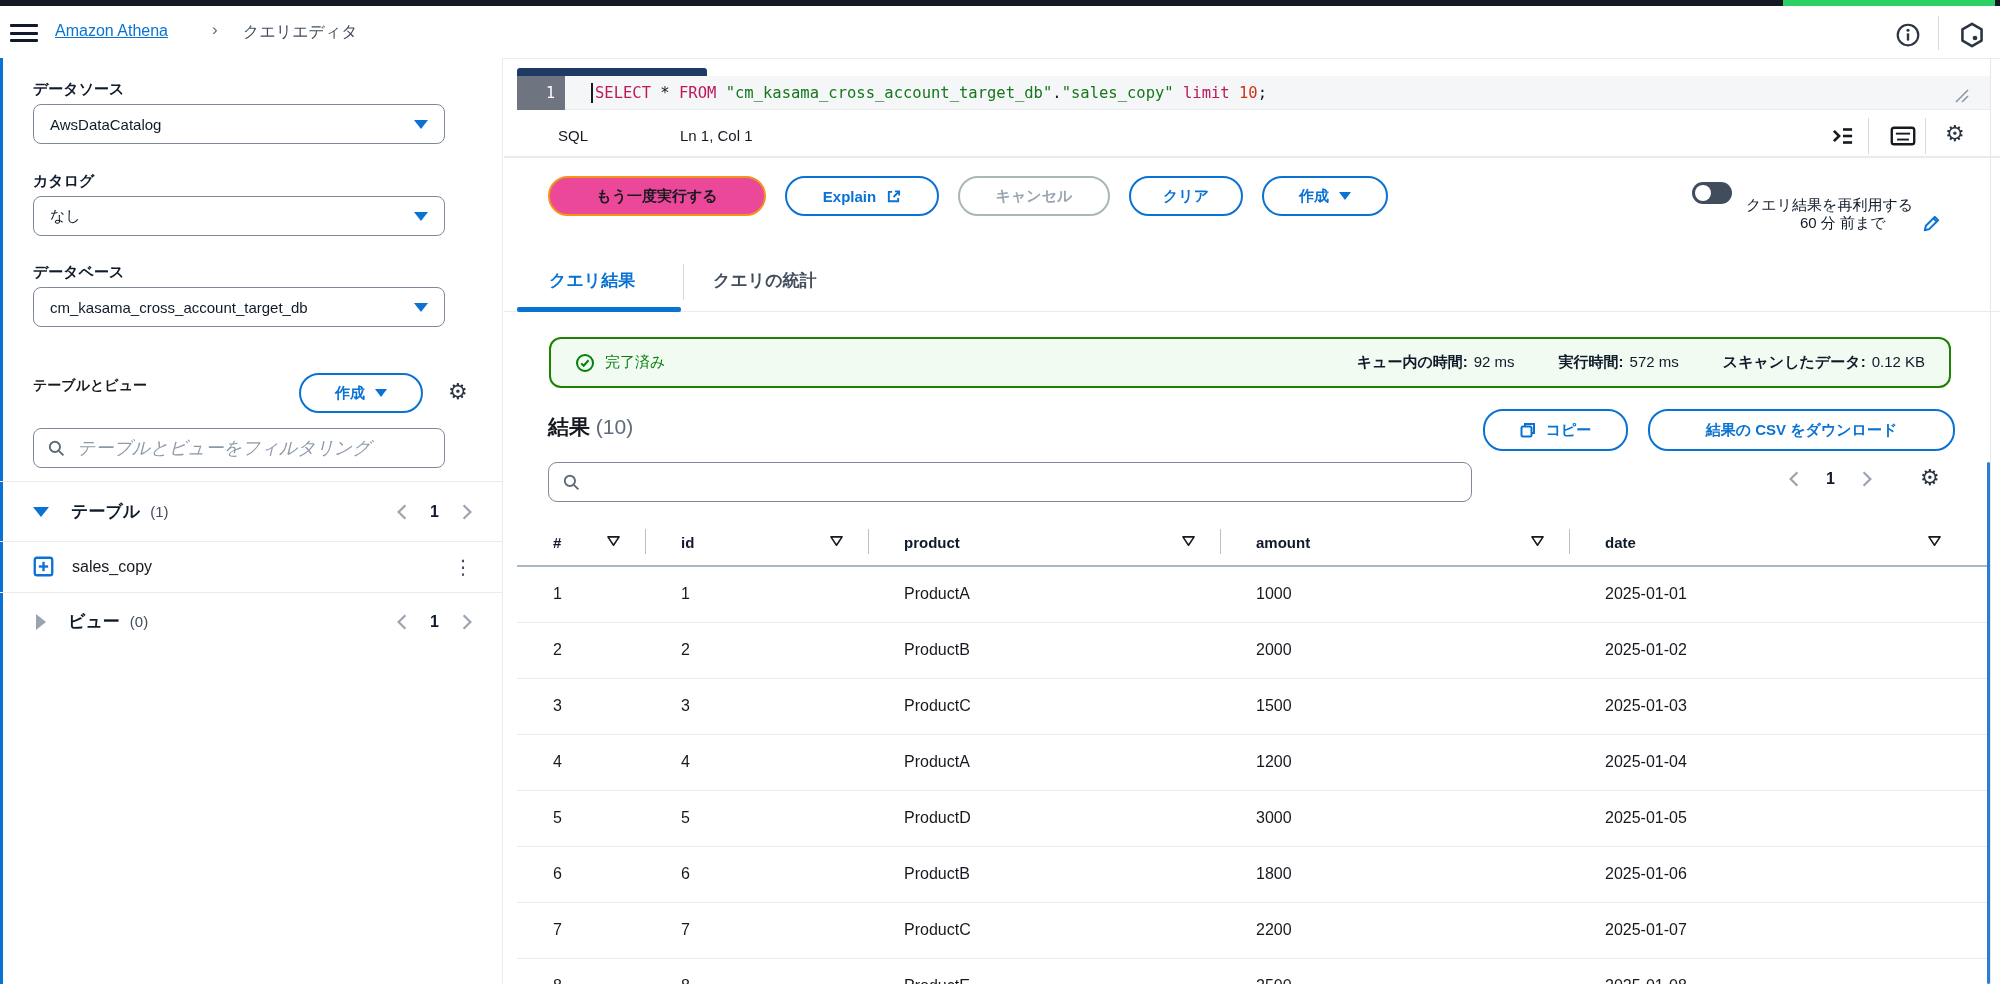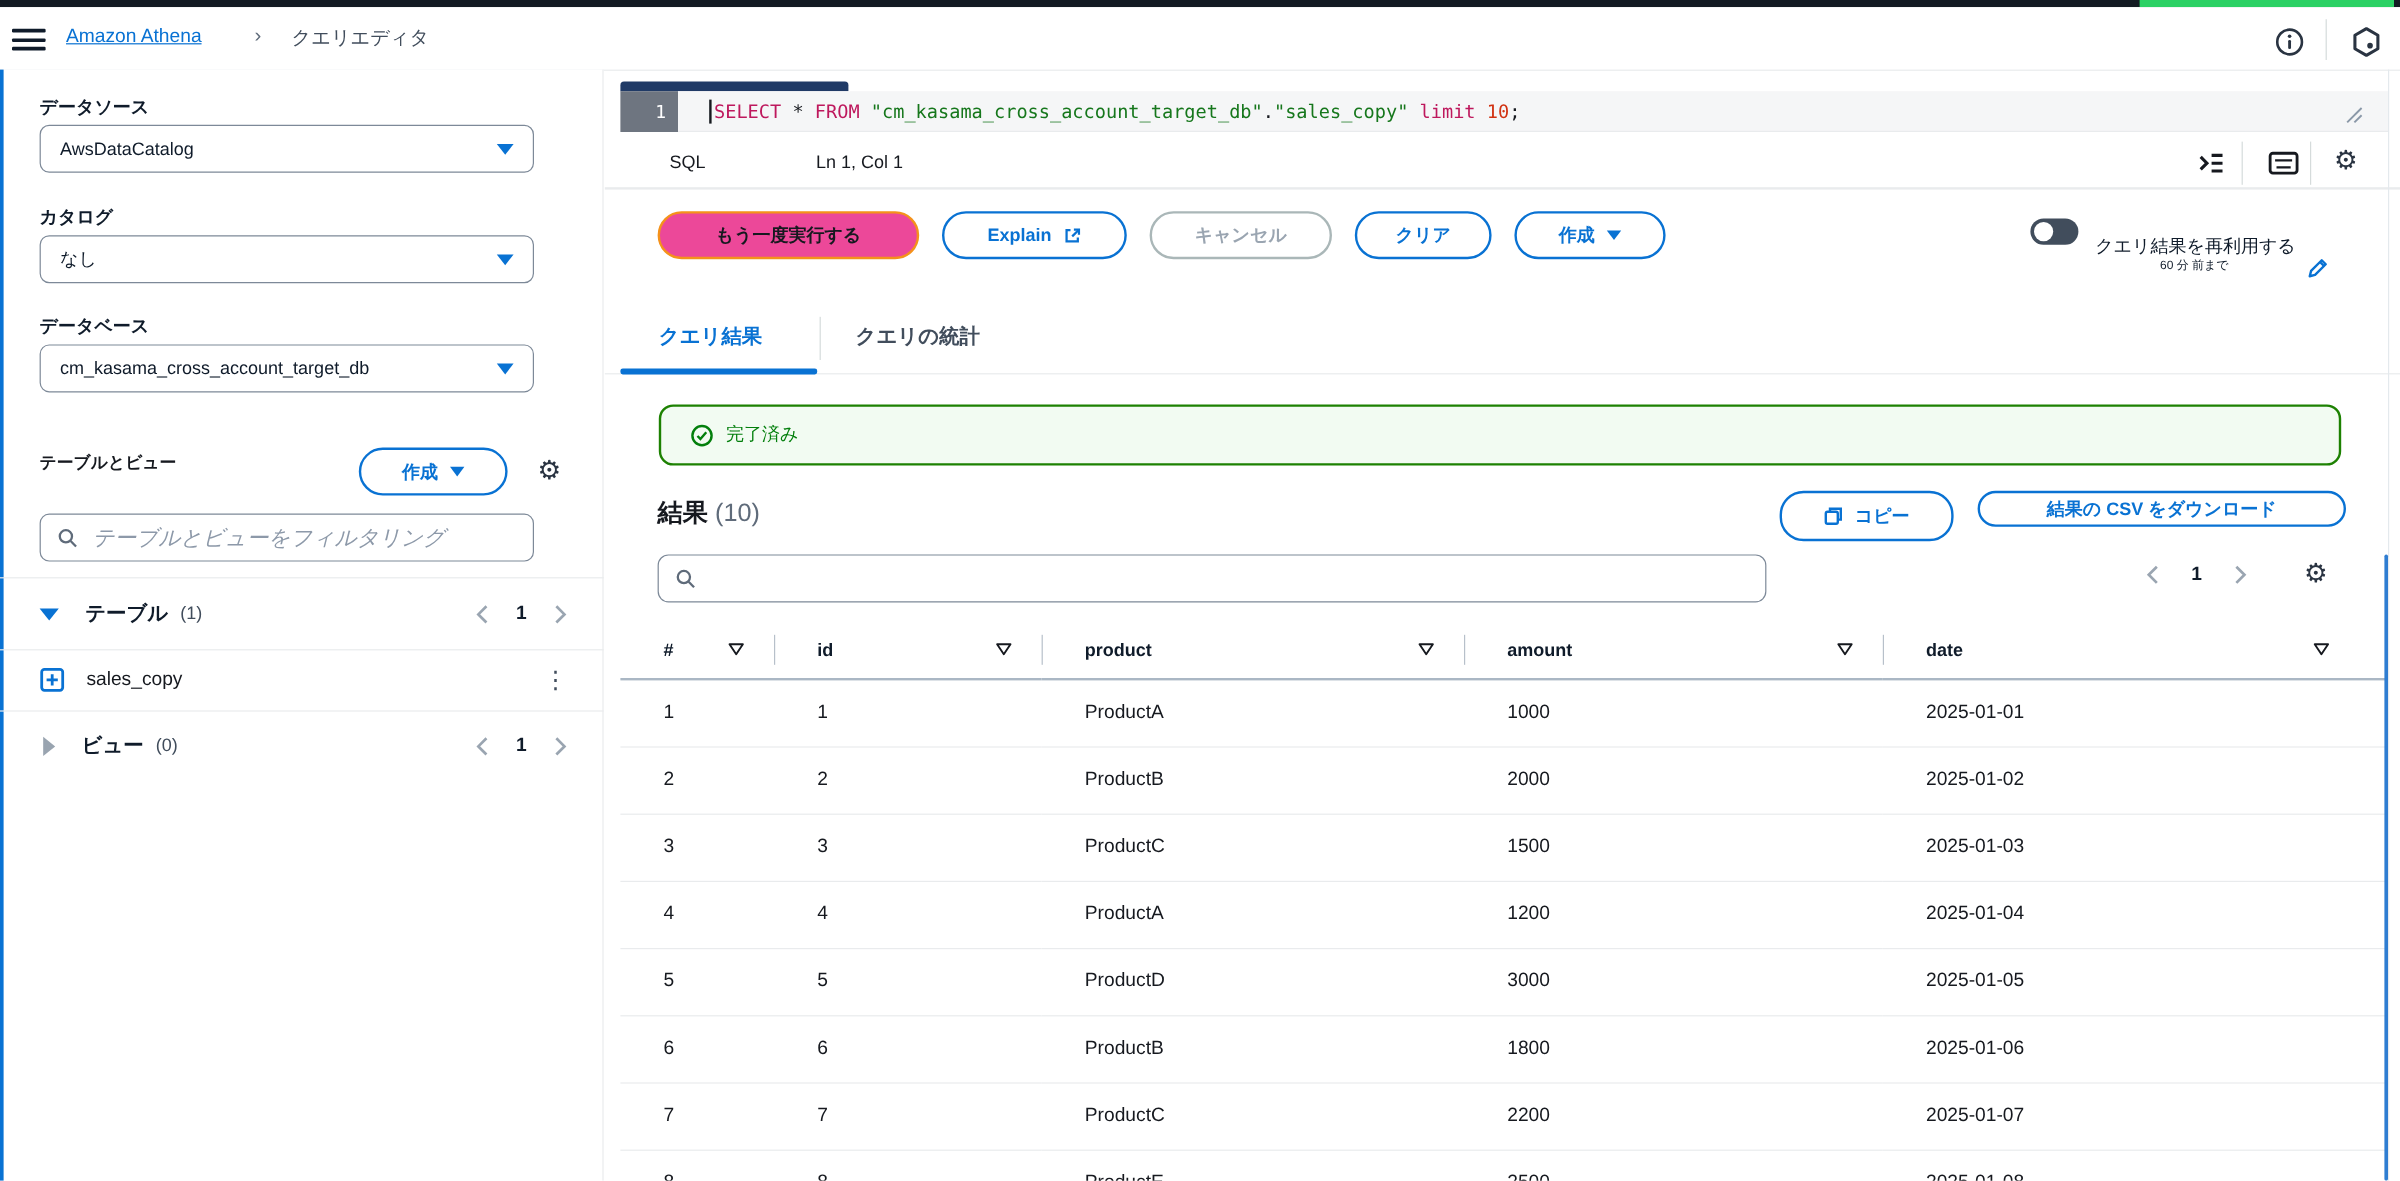--- a/index.html
+++ b/index.html
@@ -66,21 +66,21 @@
   .statusbar-divider{left:504px;top:156px;width:1496px;height:2px;background:#e9ebed}
   .sb-text{font-size:15px;color:#16191f}
   .sb-vdiv{top:118px;width:1px;height:36px;background:#d5dbdb}
   .icon-btn{cursor:pointer}
   .gear-glyph{font-size:22px;color:#2a3442;line-height:1}
 
   
   .toggle{width:40px;height:22px;border-radius:11px;background:#414d5c;position:relative;cursor:pointer}
   .toggle .knob{position:absolute;left:3px;top:3px;width:16px;height:16px;border-radius:50%;background:#fff}
   .reuse-label{font-size:15px;color:#0f1b2a}
-  .reuse-sub{font-size:10px;color:#0f1b2a}
+  .reuse-sub{font-size:15px;color:#0f1b2a}
 
   
   .tab{font-size:17px;font-weight:700;cursor:pointer}
   .tab.active{color:#0972d3}
   .tab.inactive{color:#414d5c}
   .tab-vdiv{left:683px;top:264px;width:1px;height:36px;background:#d5dbdb}
   .tab-underline{left:517px;top:307px;width:164px;height:5px;background:#0972d3;border-radius:2px}
   .tab-hairline{left:504px;top:311px;width:1496px;height:1px;background:#e9ebed}
 
   
@@ -286,33 +286,38 @@
 <span class="abs tab inactive" style="left:713px;top:269px">クエリの統計</span>
 <div class="abs tab-hairline"></div>
 <div class="abs tab-underline"></div>
 
 <div class="abs banner">
   <svg width="20" height="20" viewBox="0 0 18 18">
       <circle cx="9" cy="9" r="7.2" fill="none" stroke="#037f0c" stroke-width="1.8"></circle>
       <path d="M5.6 9.3l2.2 2.2 4.4-5" fill="none" stroke="#037f0c" stroke-width="1.8"></path>
     </svg>
   <span class="banner-state">完了済み</span>
+  <span class="banner-metrics">
+      <span><b>キュー内の時間:</b><span>92 ms</span></span>
+      <span><b>実行時間:</b><span>572 ms</span></span>
+      <span><b>スキャンしたデータ:</b><span>0.12 KB</span></span>
+    </span>
 </div>
 
 <div class="abs results-title">
   <span>結果</span> <span class="results-count">(10)</span>
 </div>
 <div class="abs pill" style="left:1483px;top:409px;width:145px;height:42px">
   <svg width="16" height="16" viewBox="0 0 16 16">
       <rect x="1.5" y="4.5" width="10" height="10" rx="1.5" fill="none" stroke="#0972d3" stroke-width="2"></rect>
       <path d="M5 4.5V2h9v9h-2.5" fill="none" stroke="#0972d3" stroke-width="2"></path>
     </svg>
   <span>コピー</span>
 </div>
-<div class="abs pill" style="left:1648px;top:409px;width:307px;height:30px">
+<div class="abs pill" style="left:1648px;top:409px;width:307px;height:42px">
   <span>結果の CSV をダウンロード</span>
 </div>
 
 <div class="abs searchbox" style="left:548px;top:462px;width:924px;height:40px;border-radius:9px">
   <svg width="17" height="17" viewBox="0 0 16 16">
       <circle cx="6.5" cy="6.5" r="4.8" fill="none" stroke="#5f6b7a" stroke-width="1.8"></circle>
       <line x1="10.2" y1="10.2" x2="14.5" y2="14.5" stroke="#5f6b7a" stroke-width="1.8"></line>
     </svg>
 </div>
 <div class="abs pager2" style="left:1788px;top:470px">

